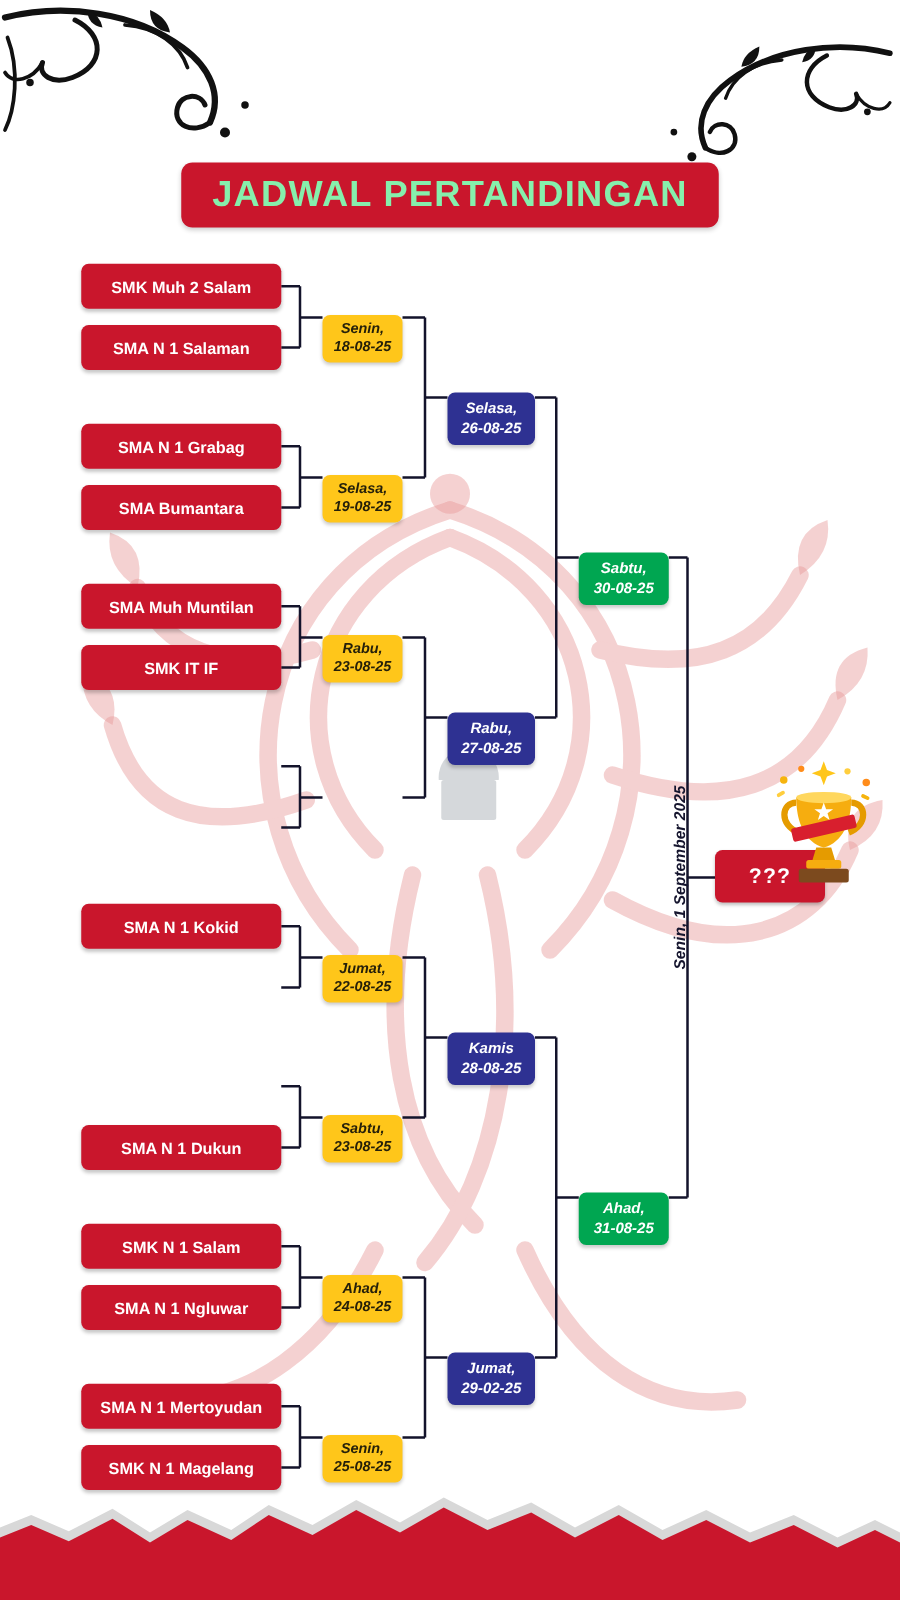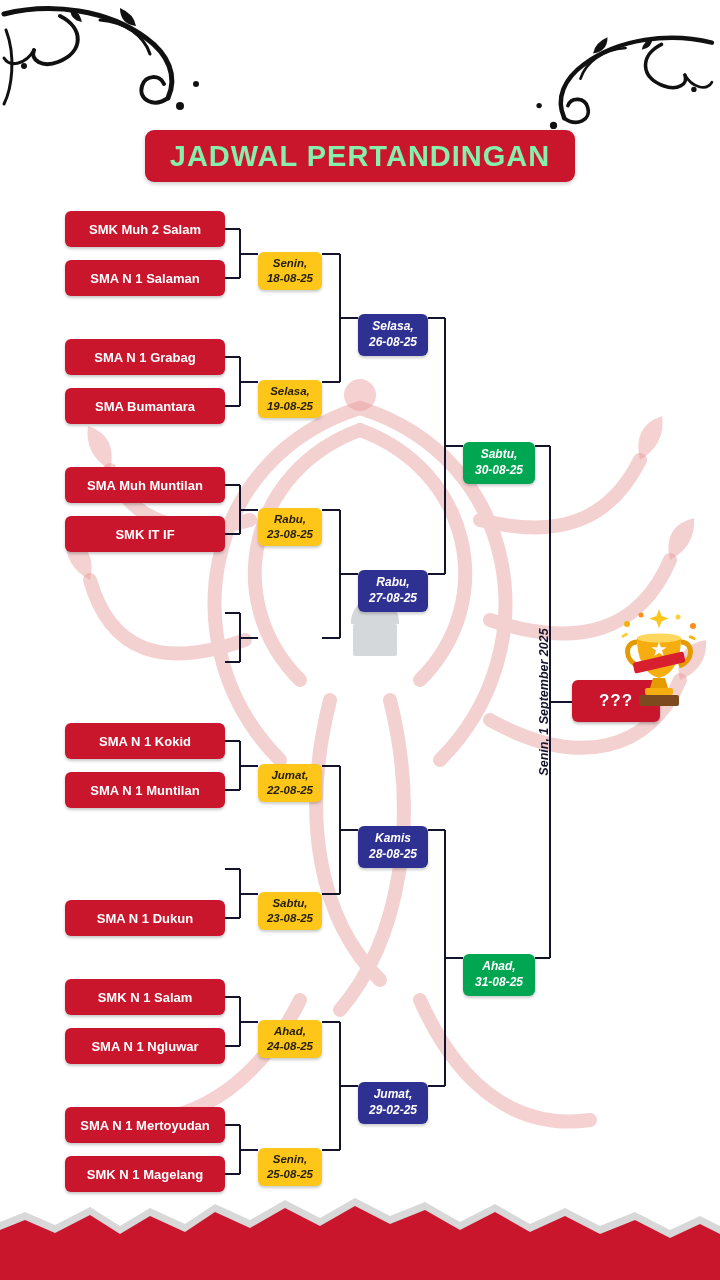--- a/index.html
+++ b/index.html
@@ -219,23 +219,20 @@
         </div>
       <div class="datebox yellow">
         <span>Rabu,</span>
         <span>23-08-25</span>
       </div>
     </div>
     <div class="match" style="top:723px">
       <div class="team t1">
           <span>SMA N 1 Kokid</span>
         </div>
-      <div class="team t2">
-          <span>SMA N 1 Muntilan</span>
-        </div>
       <div class="datebox yellow">
         <span>Jumat,</span>
         <span>22-08-25</span>
       </div>
     </div>
     <div class="match" style="top:851px">
       <div class="team t2">
           <span>SMA N 1 Dukun</span>
         </div>
       <div class="datebox yellow">

